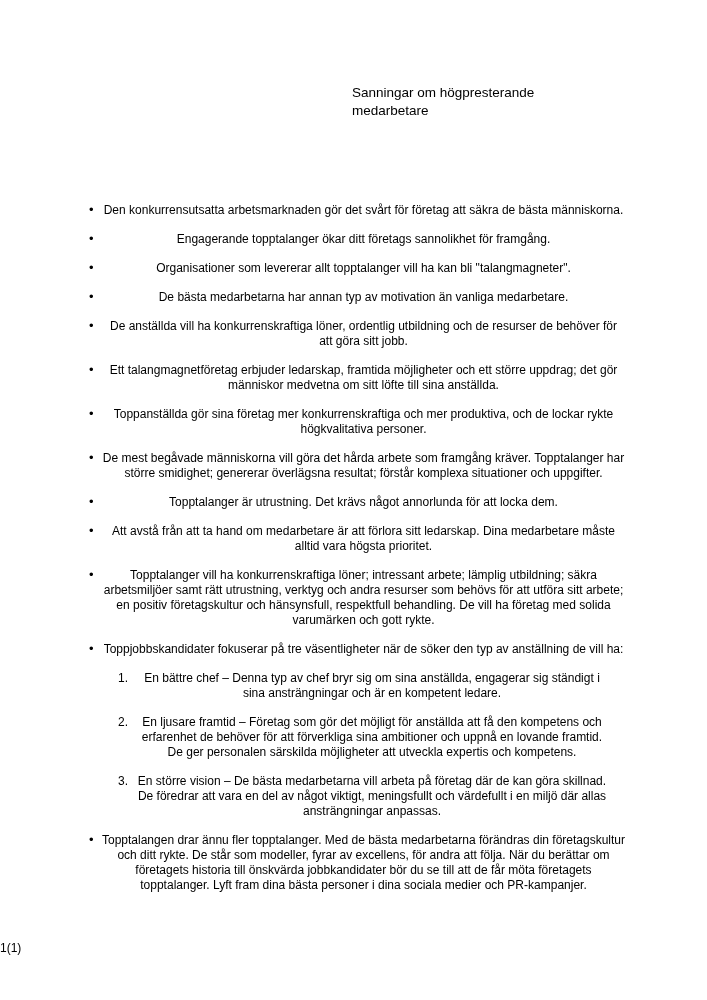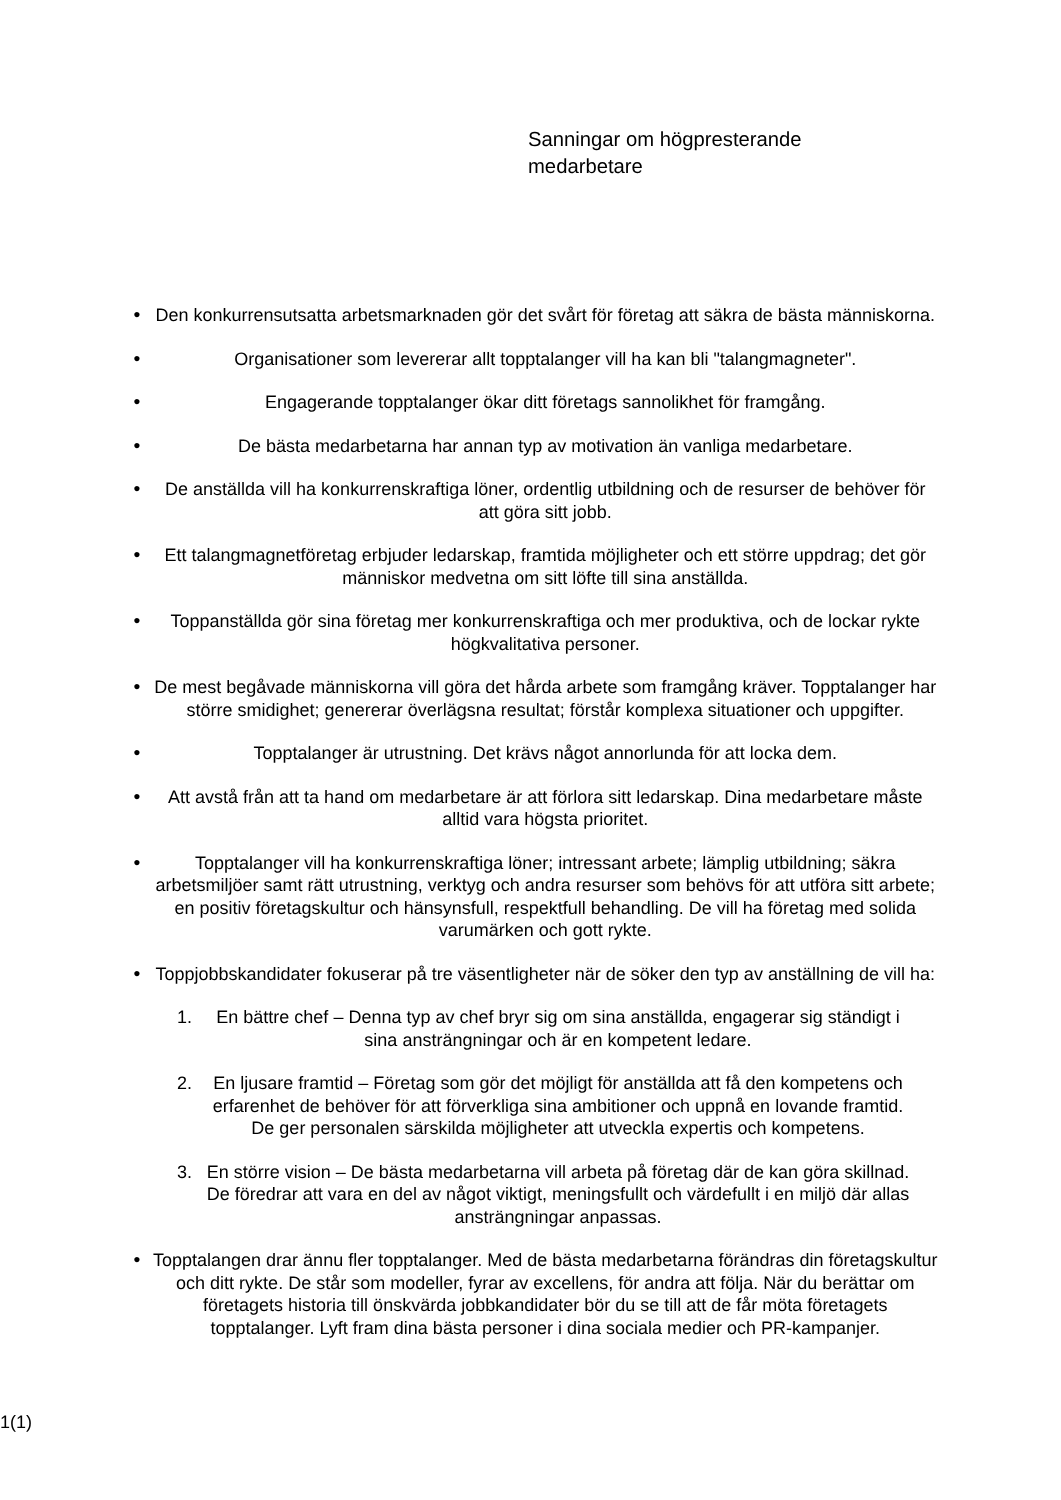--- a/index.html
+++ b/index.html
@@ -94,22 +94,22 @@
 
 <div class="page">
 
   <header class="doc-header">
     <p class="doc-subtitle">Sanningar om högpresterande medarbetare</p>
   </header>
 
   <main class="content">
     <ul class="bullets">
       <li><span>Den konkurrensutsatta arbetsmarknaden gör det svårt för företag att säkra de bästa människorna.</span></li>
+      <li><span>Engagerande topptalanger ökar ditt företags sannolikhet för framgång.</span></li>
       <li><span>Organisationer som levererar allt topptalanger vill ha kan bli "talangmagneter".</span></li>
-      <li><span>Engagerande topptalanger ökar ditt företags sannolikhet för framgång.</span></li>
       <li><span>De bästa medarbetarna har annan typ av motivation än vanliga medarbetare.</span></li>
       <li><span>De anställda vill ha konkurrenskraftiga löner, ordentlig utbildning och de resurser de behöver för att göra sitt jobb.</span></li>
       <li><span>Ett talangmagnetföretag erbjuder ledarskap, framtida möjligheter och ett större uppdrag; det gör människor medvetna om sitt löfte till sina anställda.</span></li>
       <li><span>Toppanställda gör sina företag mer konkurrenskraftiga och mer produktiva, och de lockar rykte högkvalitativa personer.</span></li>
       <li><span>De mest begåvade människorna vill göra det hårda arbete som framgång kräver. Topptalanger har större smidighet; genererar överlägsna resultat; förstår komplexa situationer och uppgifter.</span></li>
       <li><span>Topptalanger är utrustning. Det krävs något annorlunda för att locka dem.</span></li>
       <li><span>Att avstå från att ta hand om medarbetare är att förlora sitt ledarskap. Dina medarbetare måste alltid vara högsta prioritet.</span></li>
       <li><span>Topptalanger vill ha konkurrenskraftiga löner; intressant arbete; lämplig utbildning; säkra arbetsmiljöer samt rätt utrustning, verktyg och andra resurser som behövs för att utföra sitt arbete; en positiv företagskultur och hänsynsfull, respektfull behandling. De vill ha företag med solida varumärken och gott rykte.</span></li>
       <li>
         <span>Toppjobbskandidater fokuserar på tre väsentligheter när de söker den typ av anställning de vill ha:</span>

